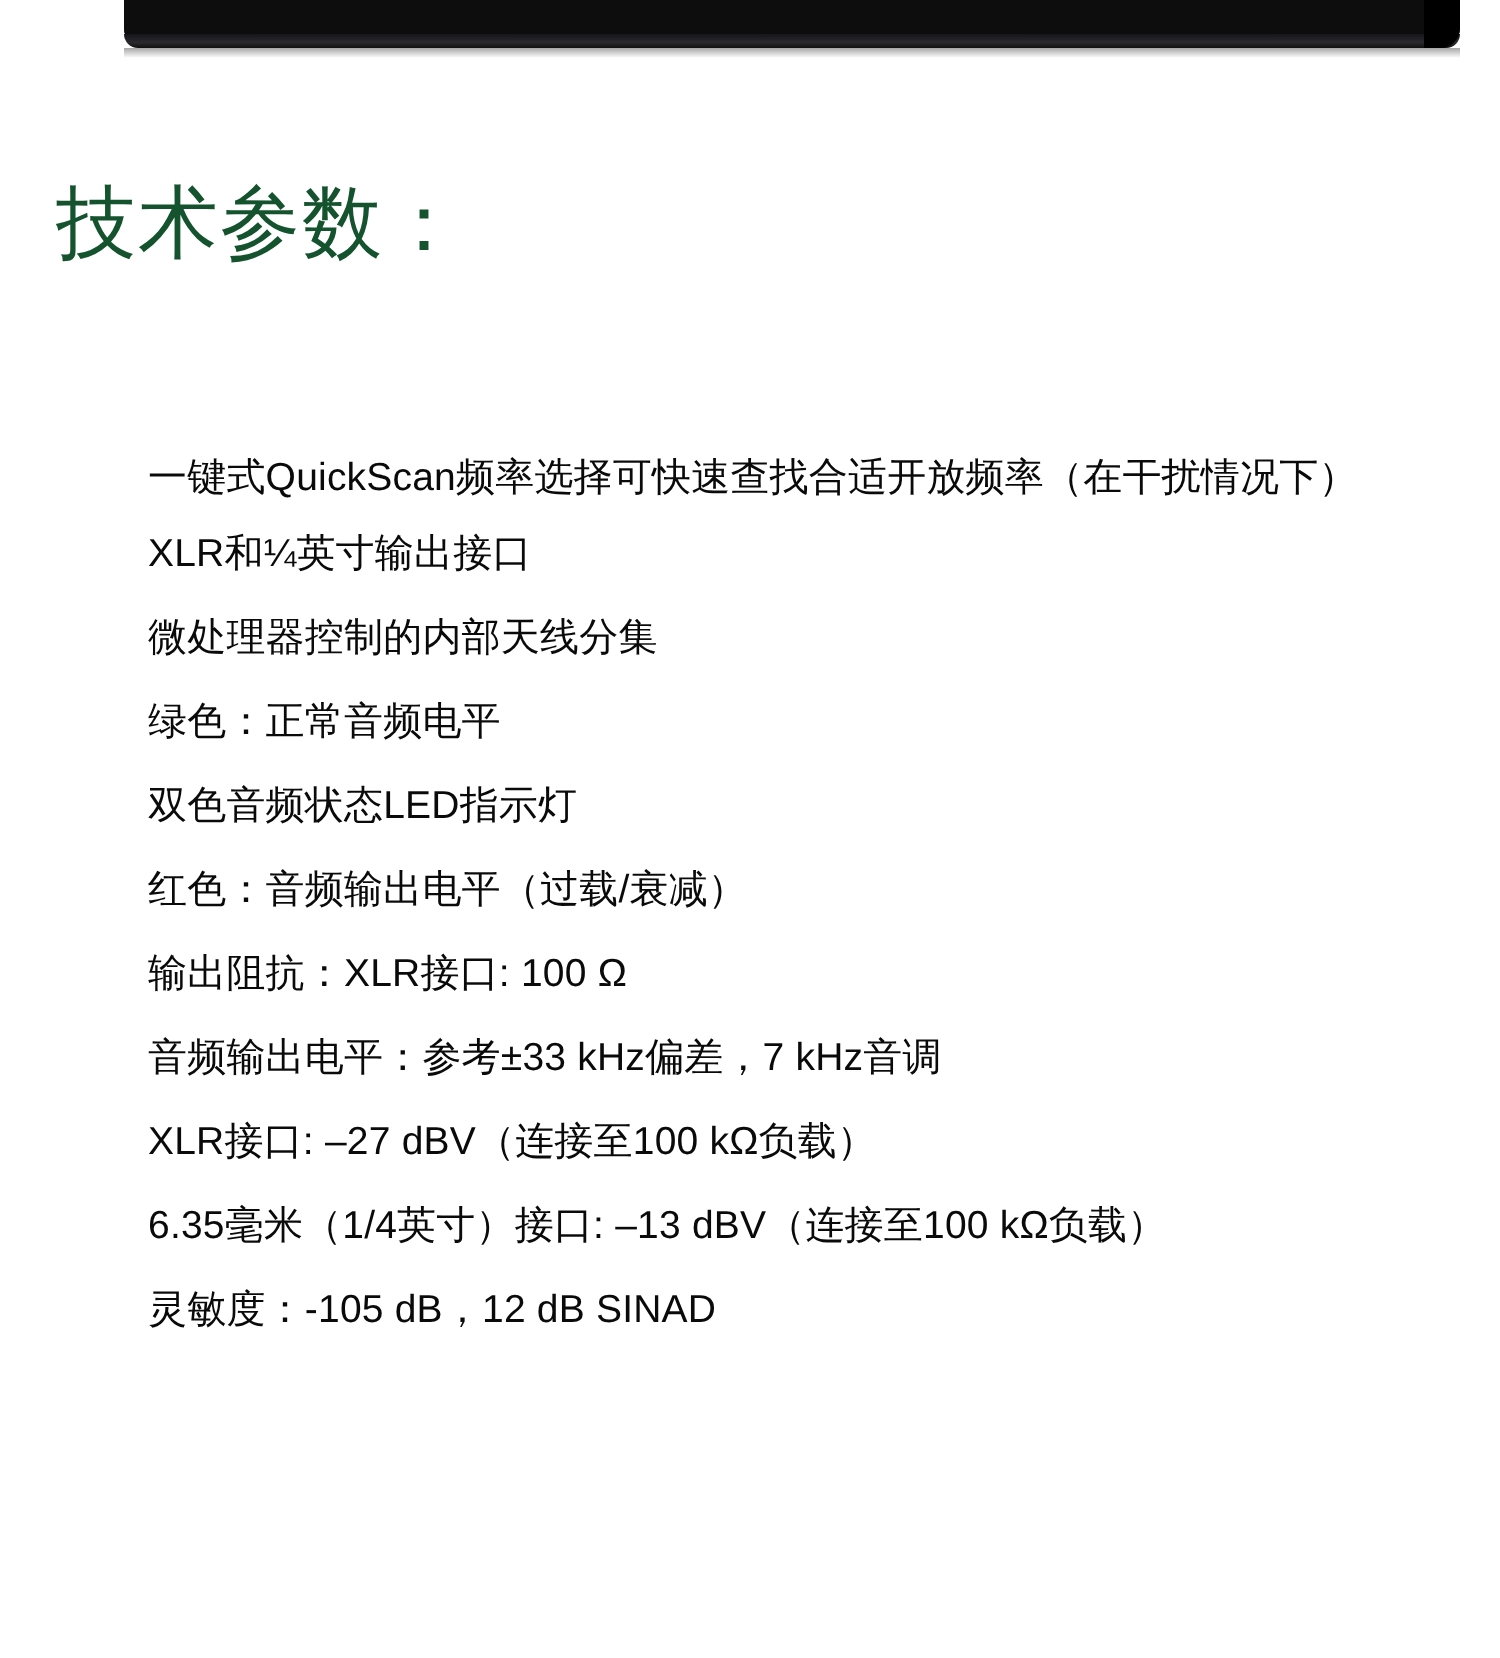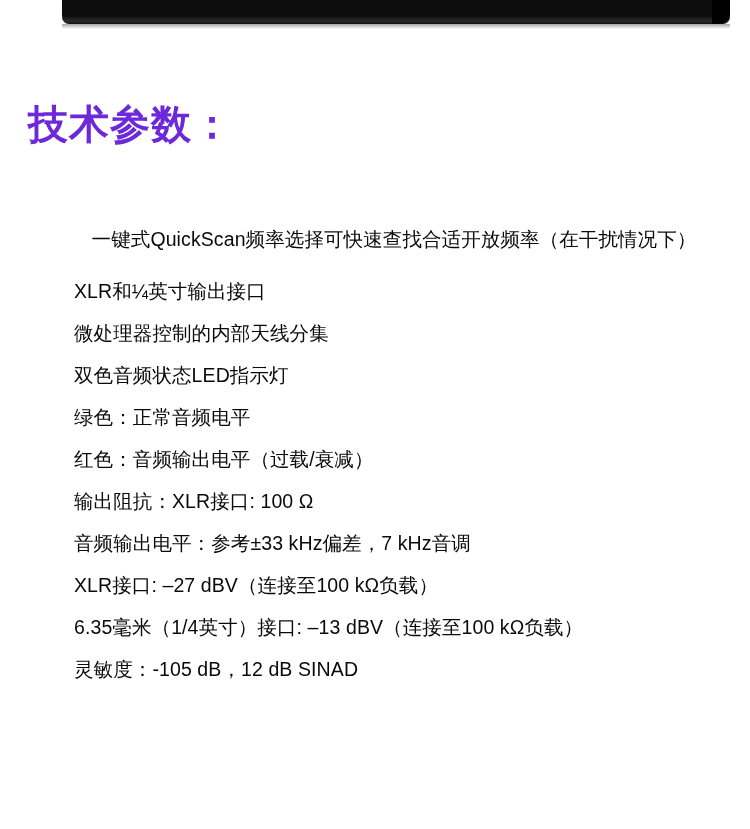--- a/index.html
+++ b/index.html
@@ -68,67 +68,66 @@
     top: 24px;
     width: 668px;
     height: 5px;
     background: linear-gradient(to bottom, rgba(0,0,0,0.35), rgba(0,0,0,0));
   }
 
   
   .page-title {
     position: absolute;
     left: 28px;
-    top: 100px;
+    top: 88px;
     font-size: 40px;
-    font-weight: bold;
+    font-weight: normal;
     letter-spacing: 1px;
     line-height: 1.2;
-    color: #6d28d9;
+    color: #14532d;
   }
 
   
   .spec-list {
     position: absolute;
     left: 74px;
     top: 224px;
     width: 640px;
   }
   .spec-item {
     font-size: 19.5px;
     line-height: 1.0;
     color: #0a0a0a;
     margin-bottom: 22.5px;
     white-space: nowrap;
     letter-spacing: 0.1px;
   }
   .spec-item.wrapline {
     white-space: normal;
     line-height: 1.55;
-    margin-bottom: 28px;
-    text-align: center;
+    margin-bottom: 14px;
   }
 </style>
 </head>
 <body>
 
 <div class="device-strip">
   <div class="device-left-edge"></div>
   <div class="device-body"></div>
   <div class="device-right-edge"></div>
   <div class="device-shadow"></div>
 </div>
 
 <div class="page-title">技术参数：</div>
 
 <div class="spec-list">
   <div class="spec-item wrapline">一键式QuickScan频率选择可快速查找合适开放频率（在干扰情况下）</div>
   <div class="spec-item">XLR和¼英寸输出接口</div>
   <div class="spec-item">微处理器控制的内部天线分集</div>
+  <div class="spec-item">绿色：正常音频电平</div>
   <div class="spec-item">双色音频状态LED指示灯</div>
-  <div class="spec-item">绿色：正常音频电平</div>
   <div class="spec-item">红色：音频输出电平（过载/衰减）</div>
   <div class="spec-item">输出阻抗：XLR接口: 100 Ω</div>
   <div class="spec-item">音频输出电平：参考±33 kHz偏差，7 kHz音调</div>
   <div class="spec-item">XLR接口: –27 dBV（连接至100 kΩ负载）</div>
   <div class="spec-item">6.35毫米（1/4英寸）接口: –13 dBV（连接至100 kΩ负载）</div>
   <div class="spec-item">灵敏度：-105 dB，12 dB SINAD</div>
 </div>
 
 </body></html>

